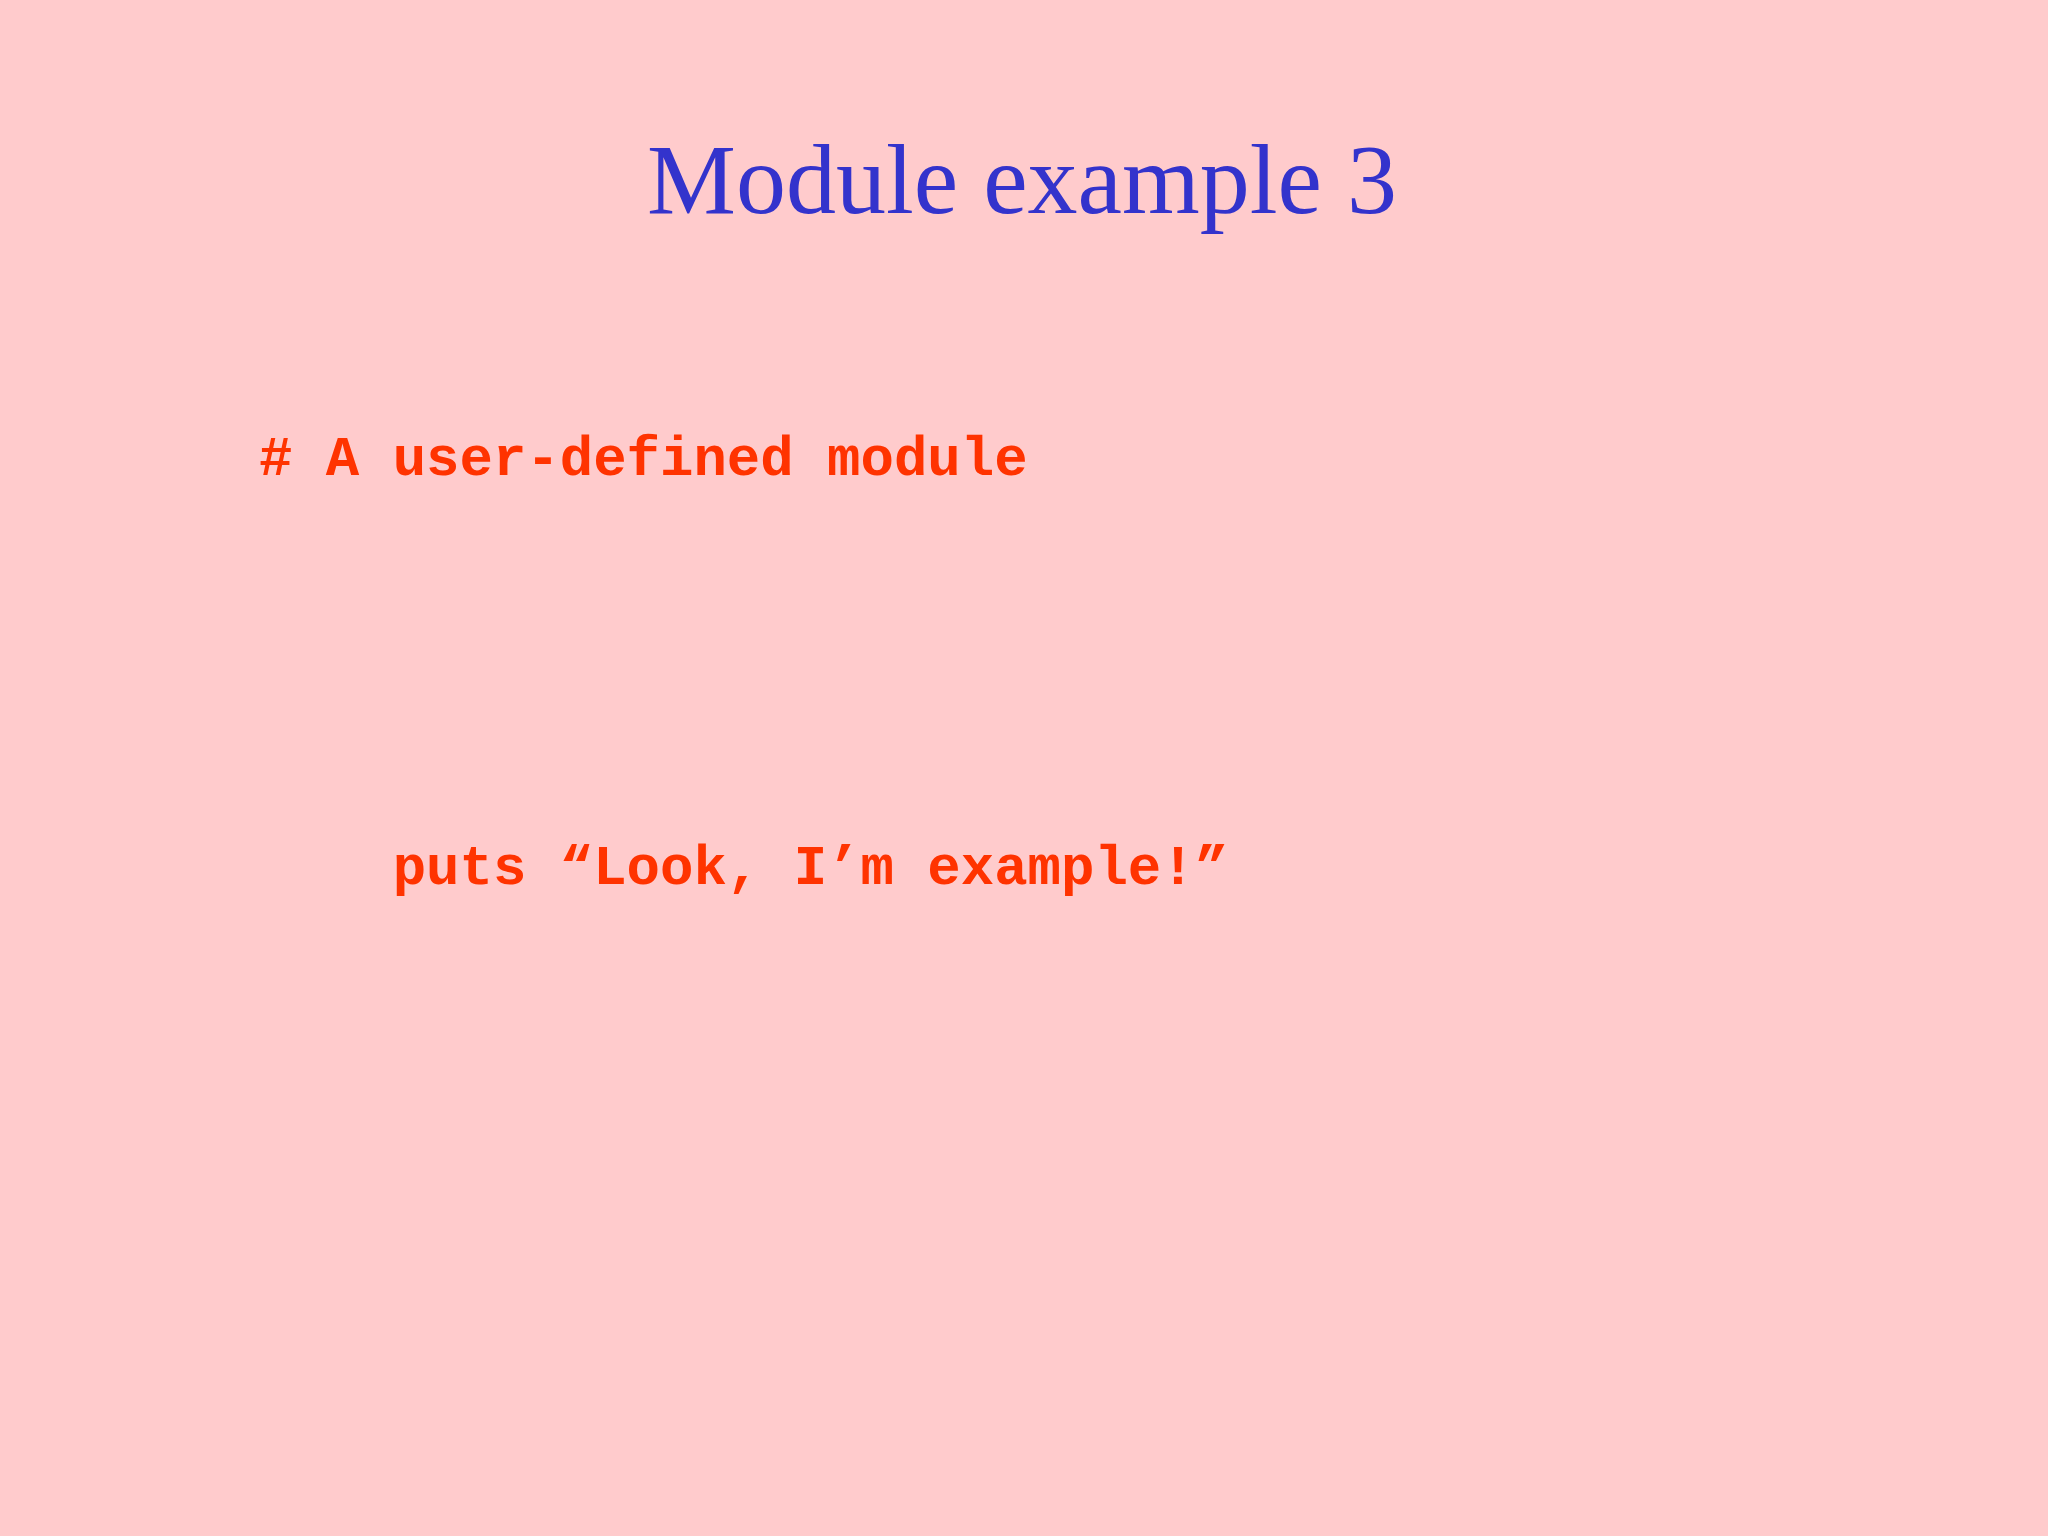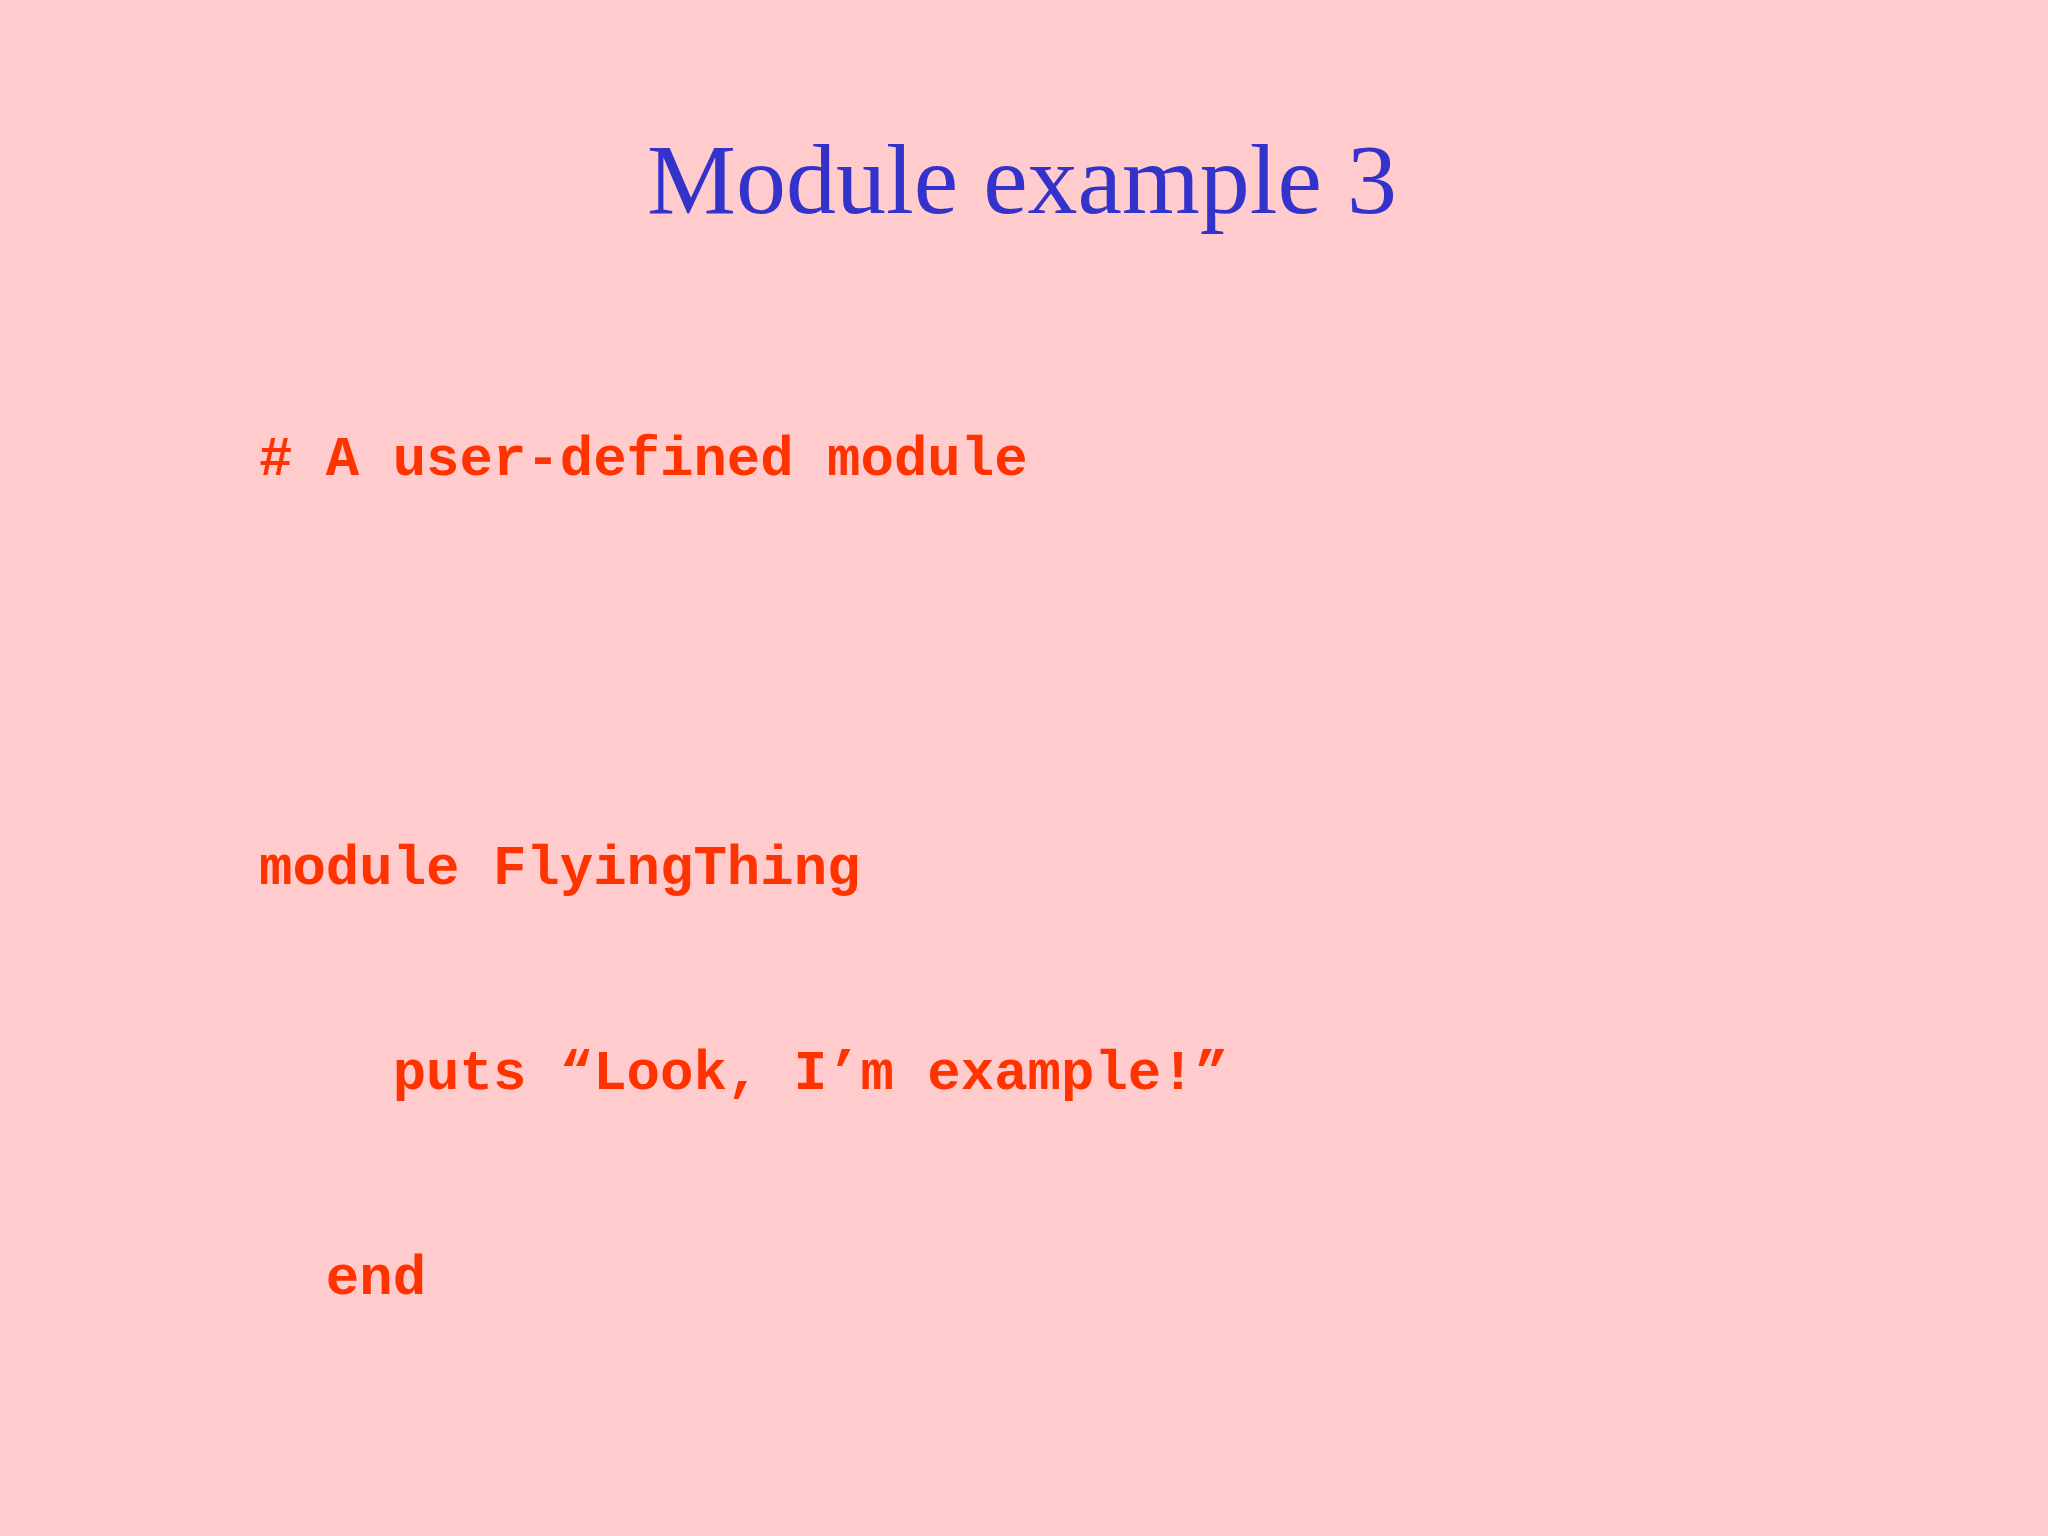--- a/index.html
+++ b/index.html
@@ -19,23 +19,21 @@
   .cm { position:absolute; left:842px; top:0; }
 </style>
 </head>
 <body>
 
 <div class="title"><span>Module example 3</span></div>
 
 <div class="code">
   <div class="line"><span># A user-defined module</span><span class="cm"></span></div>
   <div class="line"><span></span><span class="cm"></span></div>
-  <div class="line"><span>module FlyingThing</span><span class="cm"></span></div>
   <div class="line"><span>    puts “Look, I’m example!”</span><span class="cm"></span></div>
-  <div class="line"><span>  end</span><span class="cm"></span></div>
   
   
   
   
   
   
   
   
   
   

